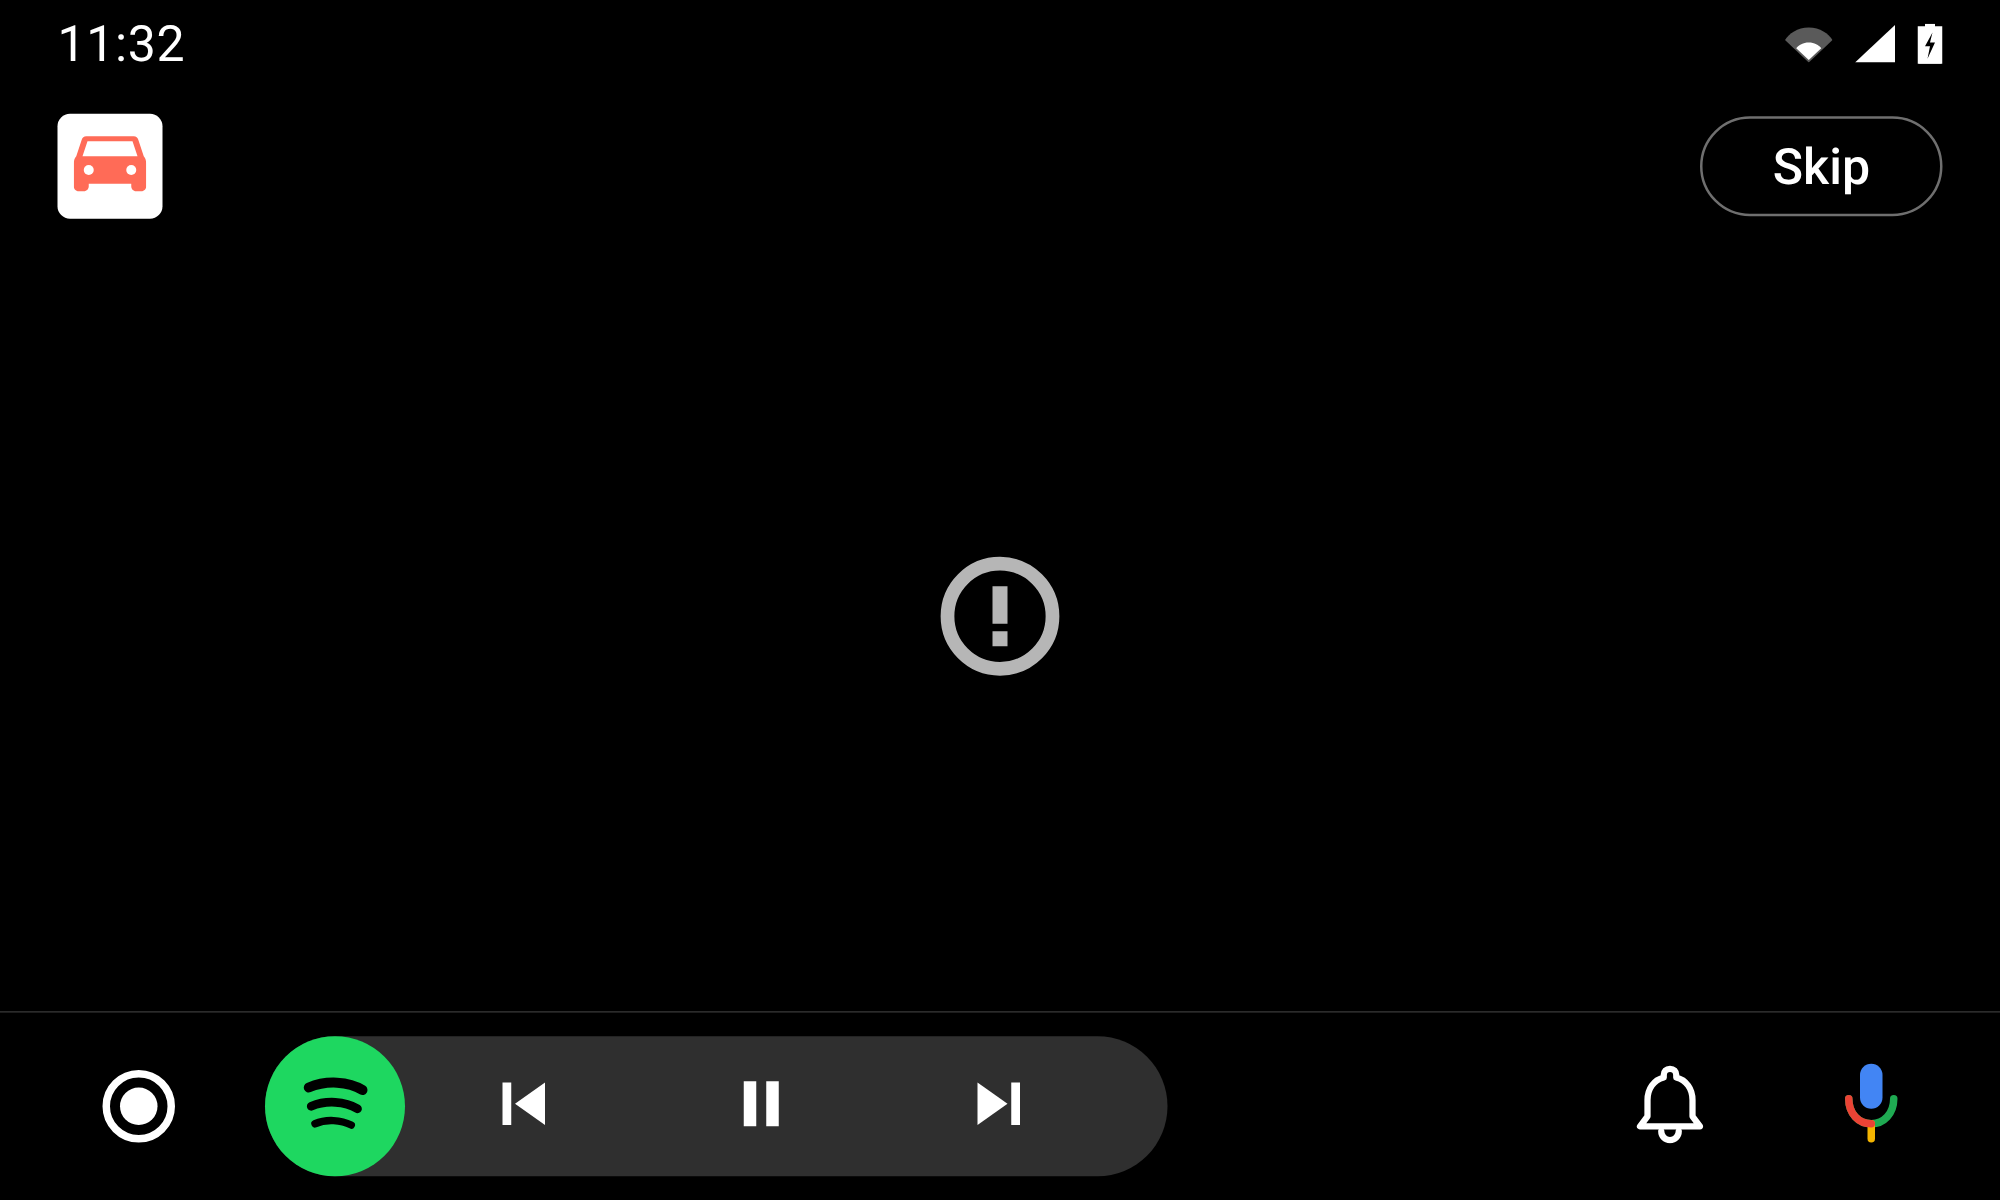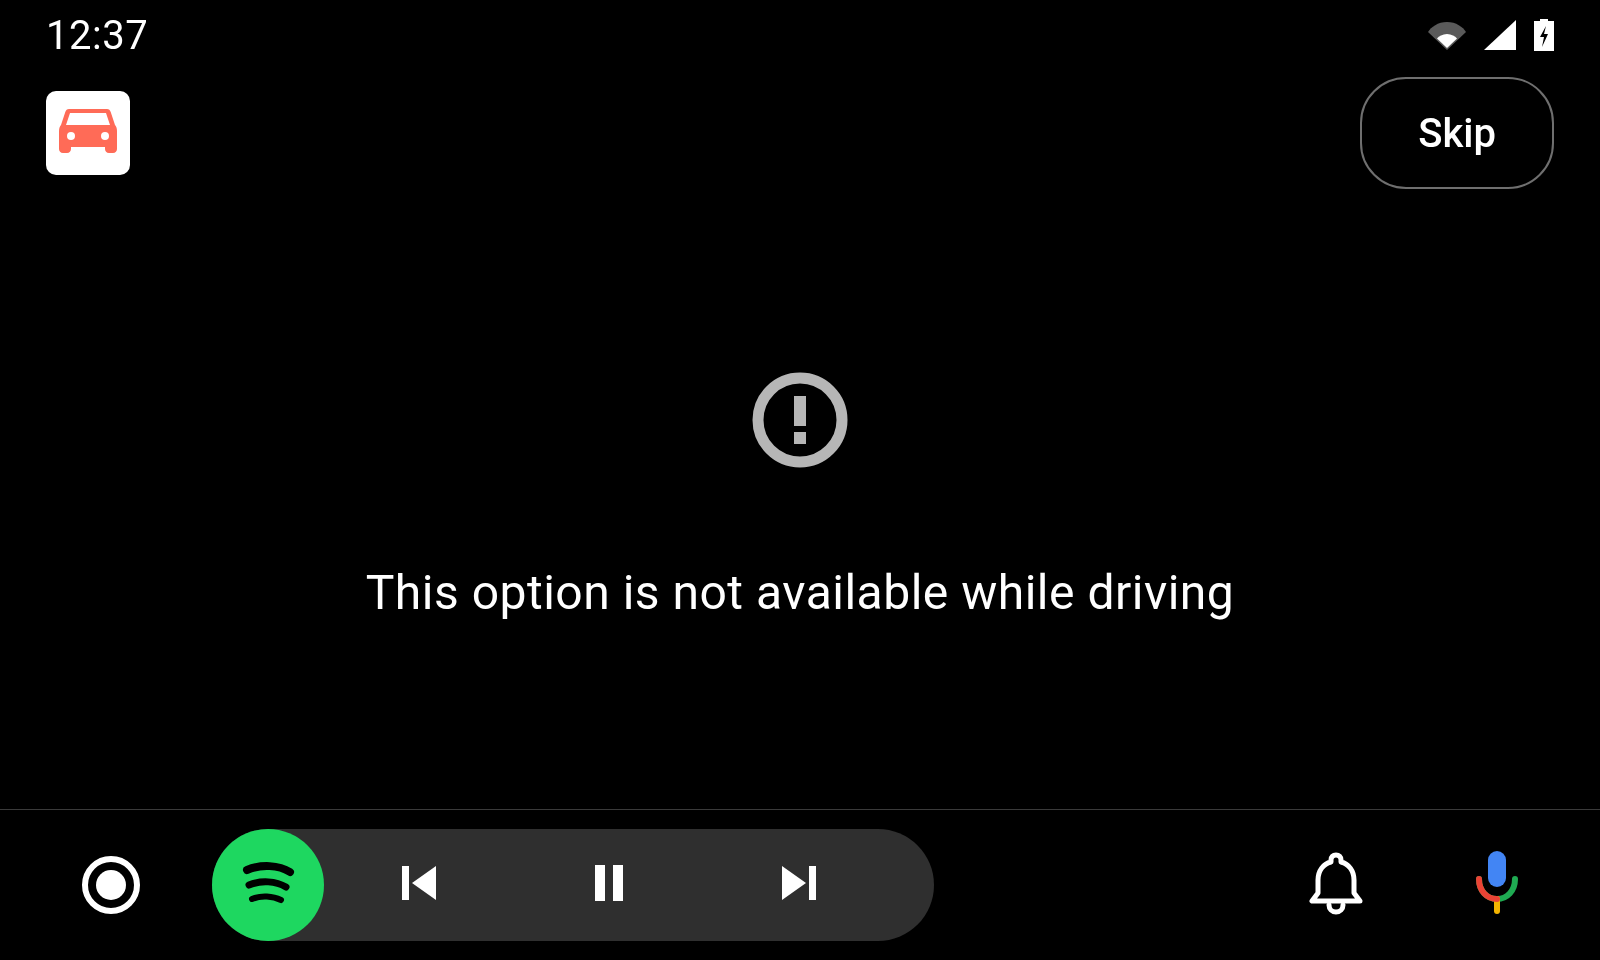--- a/index.html
+++ b/index.html
@@ -53,21 +53,21 @@
     justify-content: center;
   }
   .app-title {
     margin-left: 56px;
     font-size: 44px;
     font-weight: 400;
     letter-spacing: 0.5px;
   }
   .skip-btn {
     margin-left: auto;
-    height: 112px;
+    height: 80px;
     padding: 0 56px;
     border-radius: 46px;
     background: transparent;
     color: #fff;
     border: 2px solid #6f6f6f;
     font-size: 40px;
     font-weight: 500;
     font-family: inherit;
     cursor: pointer;
   }
@@ -143,21 +143,21 @@
     display: flex;
     align-items: center;
     gap: 110px;
   }
   .iconbtn { cursor: pointer; display:flex; align-items:center; justify-content:center; }
 </style>
 </head>
 <body>
 
 <div class="status-bar">
-  <div>12:37</div>
+  <div>11:32</div>
   <div class="status-icons">
     <span>
       <svg width="38" height="30" viewBox="0 0 38 30">
         <path d="M19 2 C10 2 3 7 0 12 L19 30 L38 12 C35 7 28 2 19 2 Z" fill="#5a5a5a"></path>
         <path d="M19 14 C14.5 14 11 16.2 9 18.5 L19 28 L29 18.5 C27 16.2 23.5 14 19 14 Z" fill="#ffffff"></path>
       </svg>
     </span>
     <span>
       <svg width="32" height="30" viewBox="0 0 32 30">
         <path d="M0 30 L32 30 L32 0 Z" fill="#ffffff"></path>
@@ -189,21 +189,20 @@
 </div>
 
 <div class="main-area">
   <span>
     <svg width="100" height="100" viewBox="0 0 100 100">
       <circle cx="50" cy="50" r="42" fill="none" stroke="#b6b6b6" stroke-width="11"></circle>
       <rect x="44" y="26" width="12" height="30" fill="#b6b6b6"></rect>
       <rect x="44" y="62" width="12" height="12" fill="#b6b6b6"></rect>
     </svg>
   </span>
-  <div class="main-message">This option is not available while driving</div>
 </div>
 
 <div class="divider"></div>
 
 <div class="nav-bar">
 
   <div class="iconbtn">
     <svg width="62" height="62" viewBox="0 0 62 62">
       <circle cx="31" cy="31" r="26" fill="none" stroke="#fff" stroke-width="6"></circle>
       <circle cx="31" cy="31" r="15" fill="#fff"></circle>

